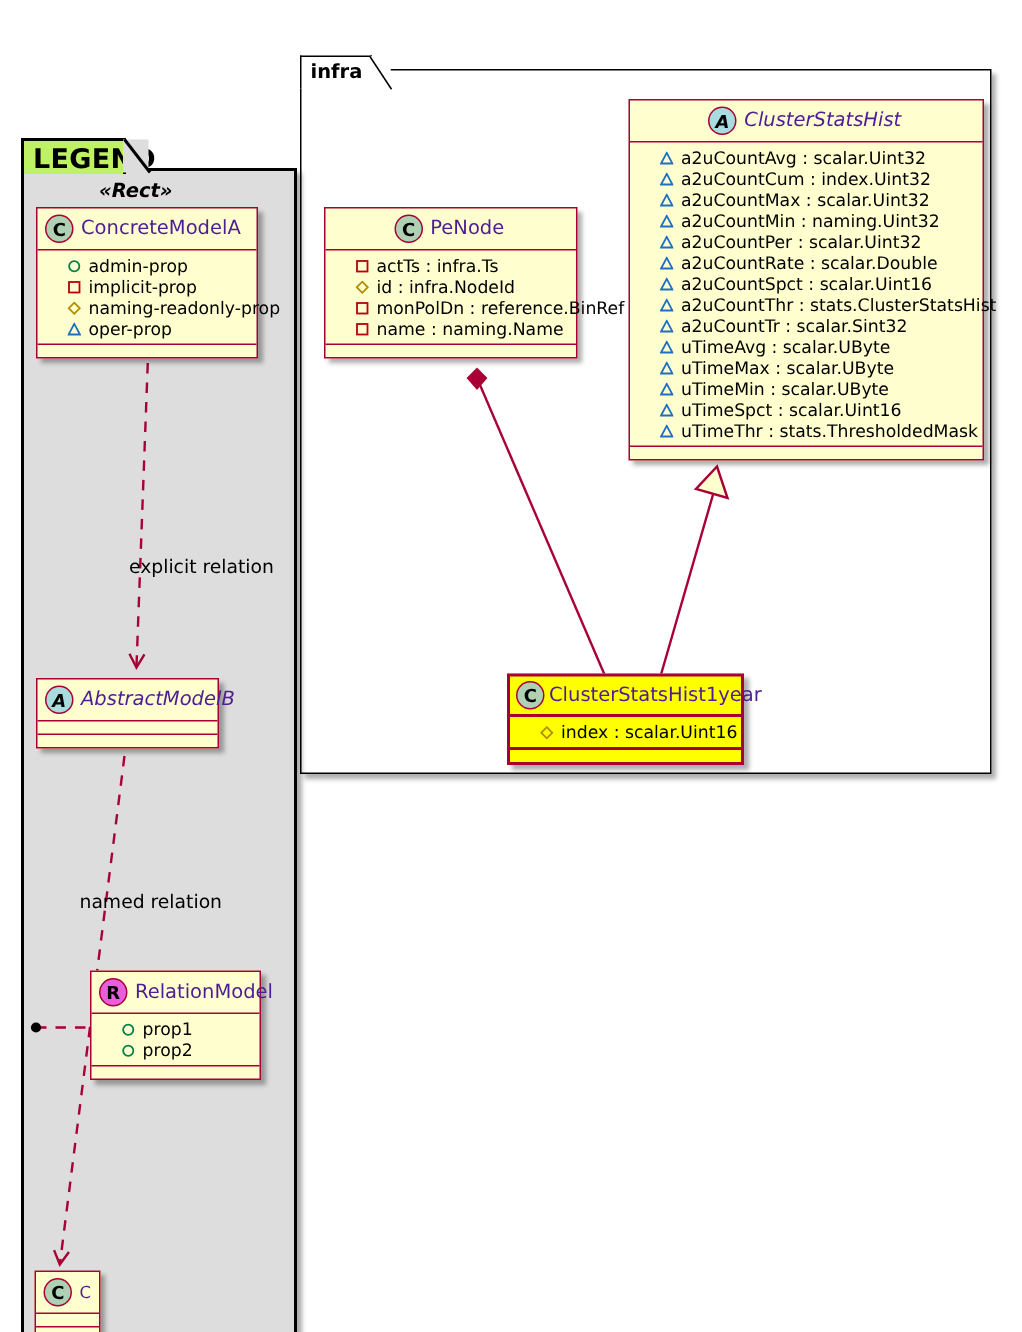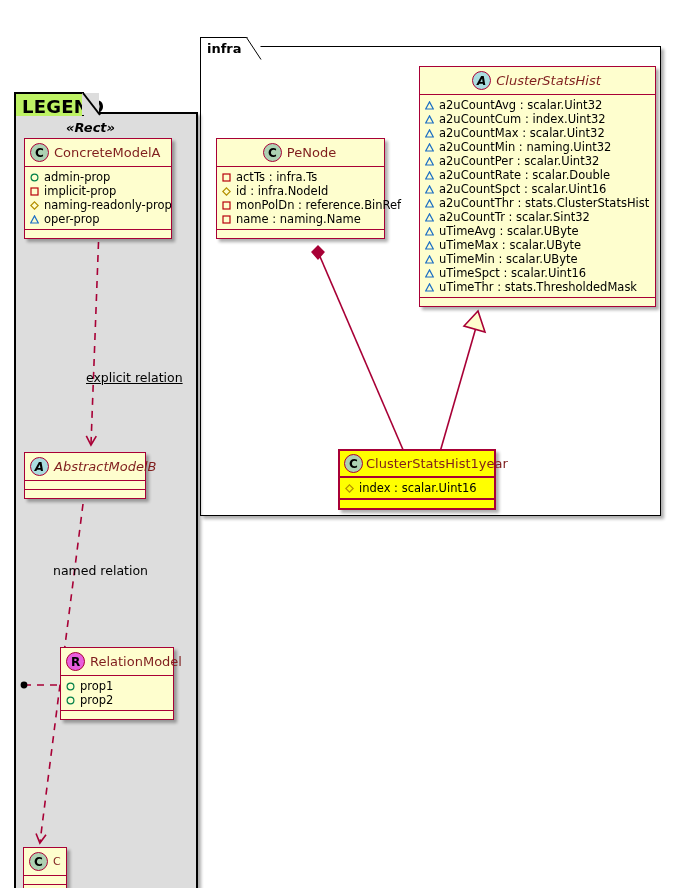--- a/index.html
+++ b/index.html
@@ -81,21 +81,21 @@
   .cls-header {
     display: flex;
     align-items: center;
     gap: 5px;
     padding: 4px 7px 4px 5px;
     border-bottom: 1px solid #A80036;
   }
   .cls.highlight .cls-header { border-bottom: 2px solid #A80036; }
   .cls-title {
     font-size: 13px;
-    color: #7f1d1d;
+    color: #4c1d95;
     line-height: 1.05;
   }
   .cls-title.italic { font-style: italic; }
   .stereo-circle {
     flex: 0 0 auto;
     width: 17px; height: 17px;
     border-radius: 50%;
     display: flex;
     align-items: center;
     justify-content: center;
@@ -111,21 +111,21 @@
   .stereo-circle.cir-A {
     background: #A9DCDF;
     border: 1px solid #A80036;
     font-style: italic;
   }
   .stereo-circle.cir-R {
     background: #E95EDD;
     border: 1px solid #A80036;
   }
   .cls-attrs {
-    padding: 3px 6px 3px 5px;
+    padding: 3px 6px 3px 20px;
     border-bottom: 1px solid #A80036;
   }
   .cls.highlight .cls-attrs { border-bottom: 2px solid #A80036; }
   .cls-attrs.empty { padding: 0; height: 8px; }
   .cls-methods {
     height: 8px;
   }
   .attr-row {
     display: flex;
     align-items: center;
@@ -210,22 +210,22 @@
       <line x1="318" y1="228" x2="404" y2="428" stroke="#A80036" stroke-width="1.6"></line>
       <path d="M318,222 L324,228 L318,235 L312,228 Z" fill="#A80036" stroke="#A80036" stroke-width="1.4"></path>
     </g>
 
     <g>
       <line x1="477" y1="300" x2="440" y2="428" stroke="#A80036" stroke-width="1.6"></line>
       <path d="M478,287 L485,308 L464,302 Z" fill="#FEFECE" stroke="#A80036" stroke-width="1.6"></path>
     </g>
   </svg>
 
-  <div class="edge-label" style="left:86px; top:348px;text-decoration:underline;">explicit relation</div>
-  <div class="edge-label" style="left:53px; top:541px;text-align:right;">named relation</div>
+  <div class="edge-label" style="left:86px; top:348px;">explicit relation</div>
+  <div class="edge-label" style="left:53px; top:571px;text-align:right;">named relation</div>
 
   <div class="cls" style="left:24px; top:114px; width:148px;">
     <div class="cls-header">
       <span class="stereo-circle cir-C">C</span>
       <span class="cls-title">ConcreteModelA</span>
     </div>
     <div class="cls-attrs">
       <div class="attr-row">
         <span class="vis">
           <svg width="9" height="9" viewBox="0 0 9 9">

